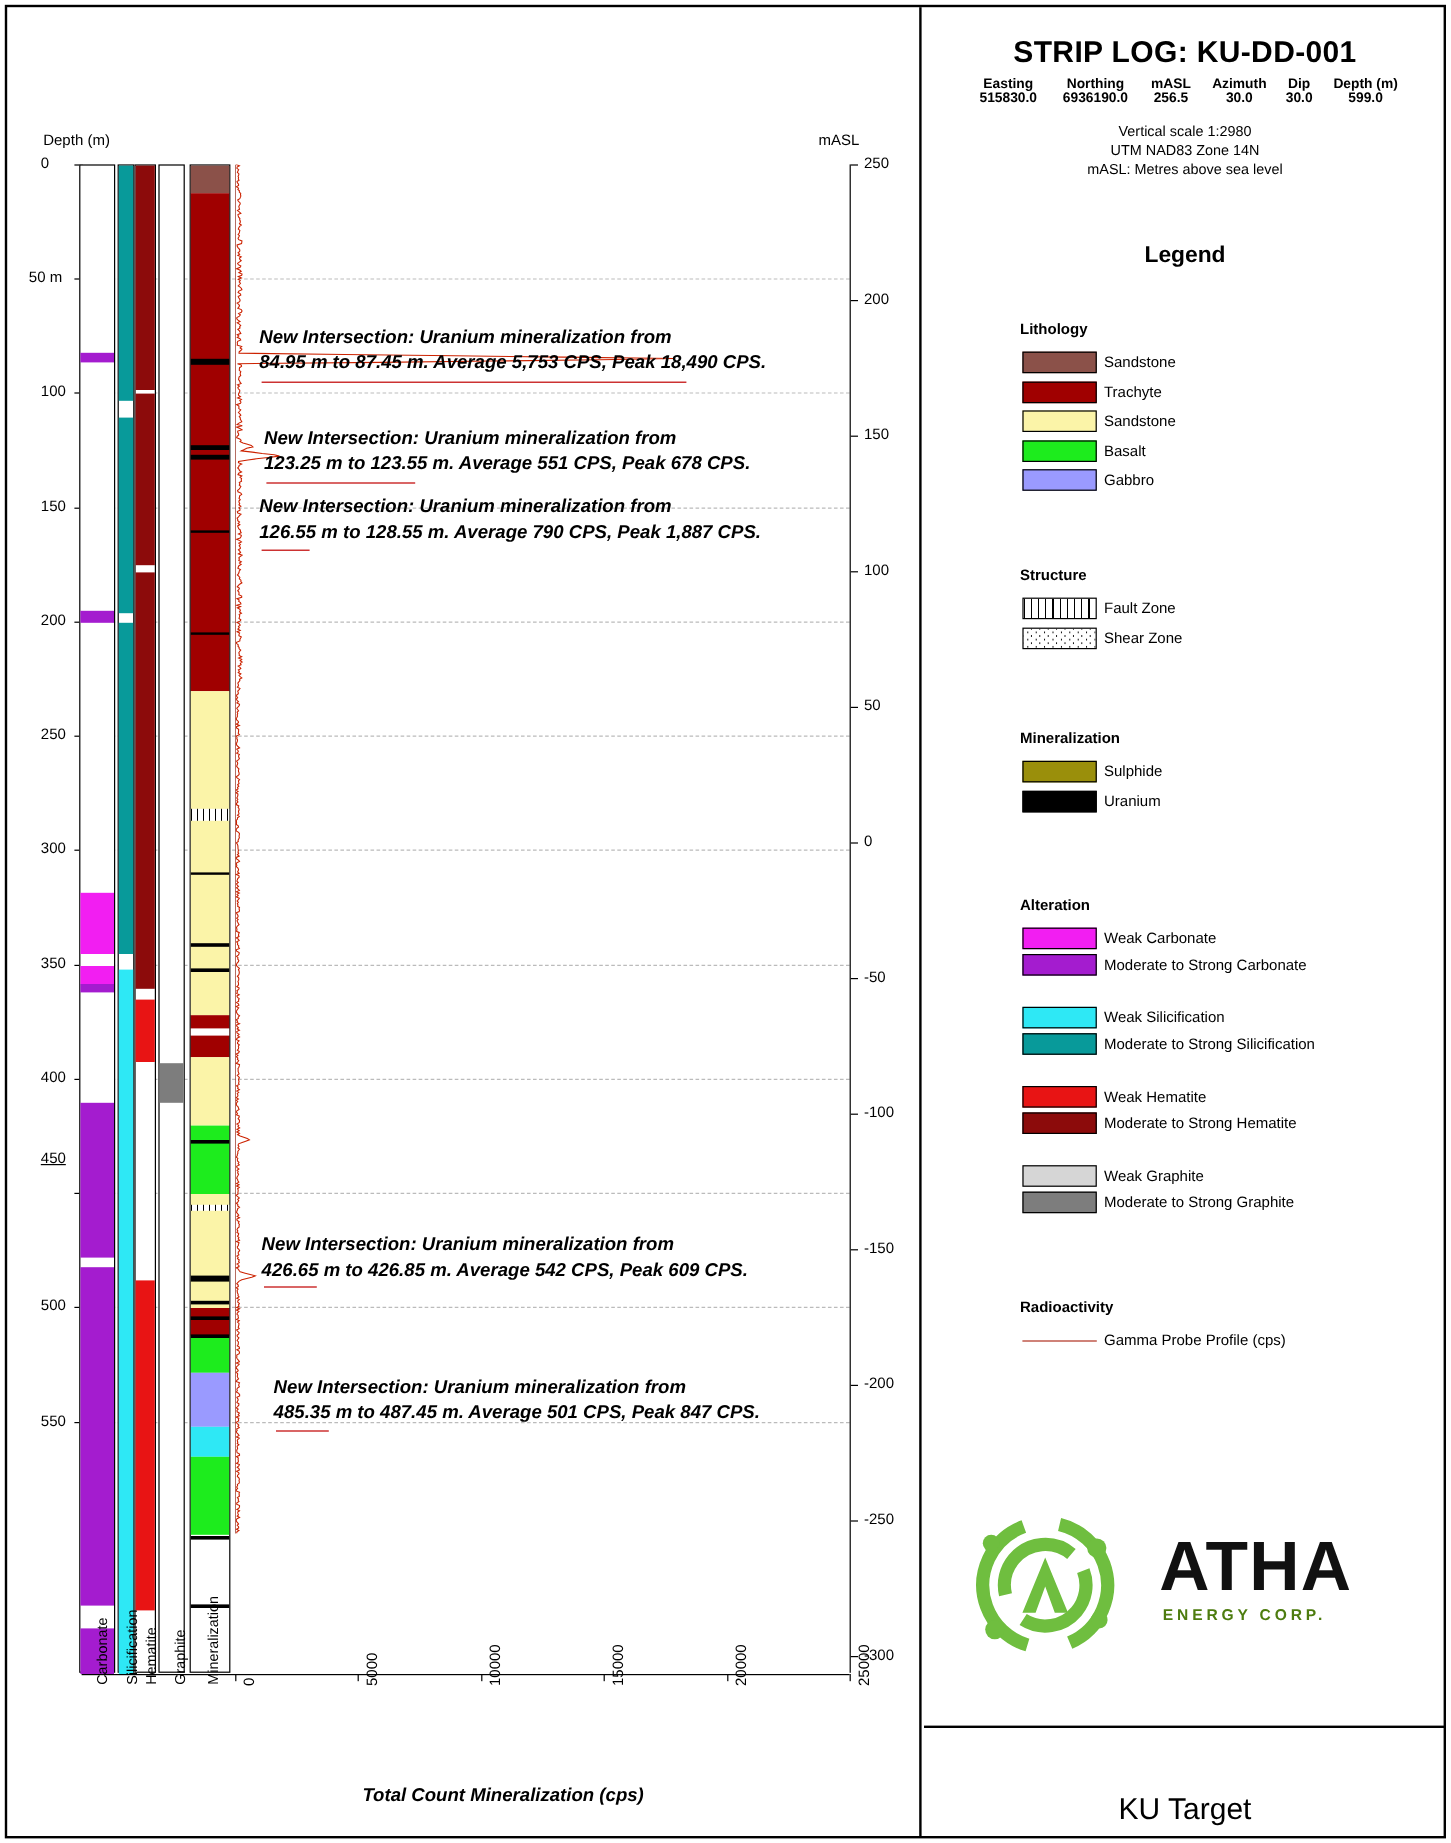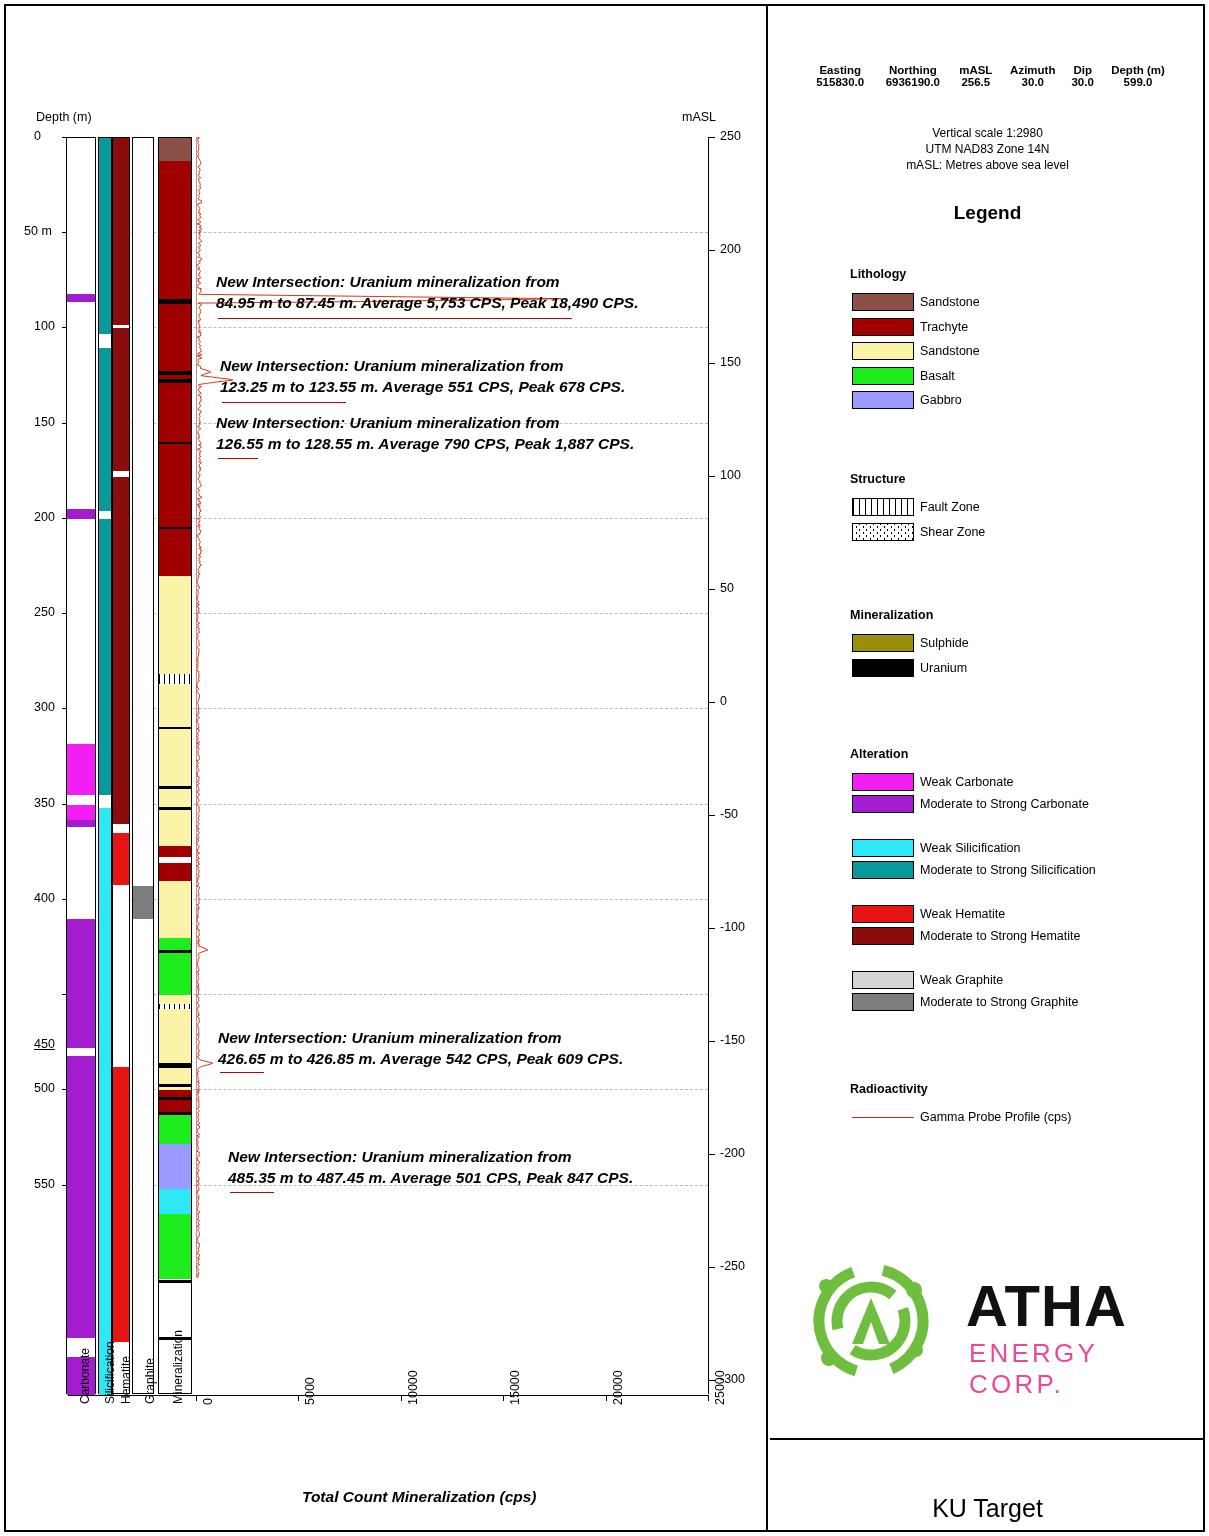--- a/index.html
+++ b/index.html
@@ -66,21 +66,21 @@
 
   
   .right-panel { position:absolute; left:770px; top:6px; width:435px; height:1524px; }
   #strip-title {
     position:absolute; left:0; top:24px; width:435px; text-align:center;
     font-size:25px; font-weight:bold; letter-spacing:0.3px;
   }
   .hdr-table { position:absolute; left:36px; top:58px; width:370px; font-size:11.5px; }
   .hdr-table table { border-collapse:collapse; width:100%; }
   .hdr-table td { text-align:center; padding:0 2px;font-weight:bold; }
-  .hdr-sub { position:absolute; left:0; top:96px; width:435px; text-align:center; font-size:12px; line-height:1.33;margin-top:24px; }
+  .hdr-sub { position:absolute; left:0; top:96px; width:435px; text-align:center; font-size:12px; line-height:1.33; }
 
   #legend-title {
     position:absolute; left:0; top:196px; width:435px; text-align:center;
     font-size:19px; font-weight:bold;
   }
   .legend-group-title { position:absolute; font-size:12.5px; font-weight:bold; }
   .sw { position:absolute; width:62px; height:18px; border:1px solid #000; }
   .lg-text { position:absolute; font-size:12.5px; }
 
   .hatch-fault {
@@ -95,21 +95,21 @@
     background-size:7px 6px, 7px 6px;
     background-position:0 0, 3px 3px;
   }
   .gamma-legend-line {
     position:absolute; width:62px; height:0; border-top:1.5px solid #b03020;
   }
 
   
   .logo-wrap { position:absolute; left:26px; top:1248px; width:390px; height:130px; }
   #logo-text { position:absolute; left:170px; top:18px; font-size:58px; font-weight:bold; letter-spacing:1px; color:#111; }
-  #logo-sub  { position:absolute; left:173px; top:84px; font-size:26px; letter-spacing:3.2px; color:#ec4899; font-weight:normal; }
+  #logo-sub  { position:absolute; left:173px; top:84px; font-size:13px; letter-spacing:3.2px; color:#4d7c0f; font-weight:bold; }
 
   .divider-h { position:absolute; left:770px; top:1432px; width:435px; height:2px; background:#000; }
   #footer-1 { position:absolute; left:0; top:1446px; width:435px; text-align:center; font-size:25px; }
   #footer-2 { position:absolute; left:0; top:1488px; width:435px; text-align:center; font-size:25px; }
 </style>
 </head>
 <body>
 
 <div class="page-border"></div>
 <div class="divider-v"></div>
@@ -141,21 +141,21 @@
       <div class="tick-h" style="left: 56px; top: 702.364px;"></div>
       <div class="tick-text" style="left: 28px; top: 694.364px;">300</div>
       <div class="grid-line" style="top: 797.591px;"></div>
       <div class="tick-h" style="left: 56px; top: 797.591px;"></div>
       <div class="tick-text" style="left: 28px; top: 789.591px;">350</div>
       <div class="grid-line" style="top: 892.818px;"></div>
       <div class="tick-h" style="left: 56px; top: 892.818px;"></div>
       <div class="tick-text" style="left: 28px; top: 884.818px;">400</div>
       <div class="grid-line" style="top: 988.045px;"></div>
       <div class="tick-h" style="left: 56px; top: 988.045px;"></div>
-      <div class="tick-text" style="left: 28px; top: 1031px; text-decoration: underline;">450</div>
+      <div class="tick-text" style="left: 28px; top: 952px; text-decoration: underline;">450</div>
       <div class="grid-line" style="top: 1083.27px;"></div>
       <div class="tick-h" style="left: 56px; top: 1083.27px;"></div>
       <div class="tick-text" style="left: 28px; top: 1075.27px;">500</div>
       <div class="grid-line" style="top: 1178.5px;"></div>
       <div class="tick-h" style="left: 56px; top: 1178.5px;"></div>
       <div class="tick-text" style="left: 28px; top: 1170.5px;">550</div>
       <div class="axis-v" style="left: 62px; top: 131px; height: 1257px;"></div>
       <div class="axis-v" style="left: 702px; top: 131px; height: 1257px;"></div>
       <div class="tick-h" style="left: 703px; top: 131px;"></div>
       <div class="tick-text" style="left: 714px; top: 123px;">250</div>
@@ -287,20 +287,21 @@
   <div class="col-title" style="left:113px; top:1398px;">Hematite</div>
   <div class="col-title" style="left:137px; top:1398px;">Graphite</div>
   <div class="col-title" style="left:165px; top:1398px;">Mineralization</div>
 
   <div class="xaxis"></div>
   <div id="xaxis-title">Total Count Mineralization (cps)</div>
 </div>
 
 <div class="right-panel">
 
+  <div id="strip-title">STRIP LOG: KU-DD-001</div>
 
   <div class="hdr-table">
     <table>
       <tbody>
           <tr id="hdr-head-row">
             <td>Easting</td>
             <td>Northing</td>
             <td>mASL</td>
             <td>Azimuth</td>
             <td>Dip</td>

